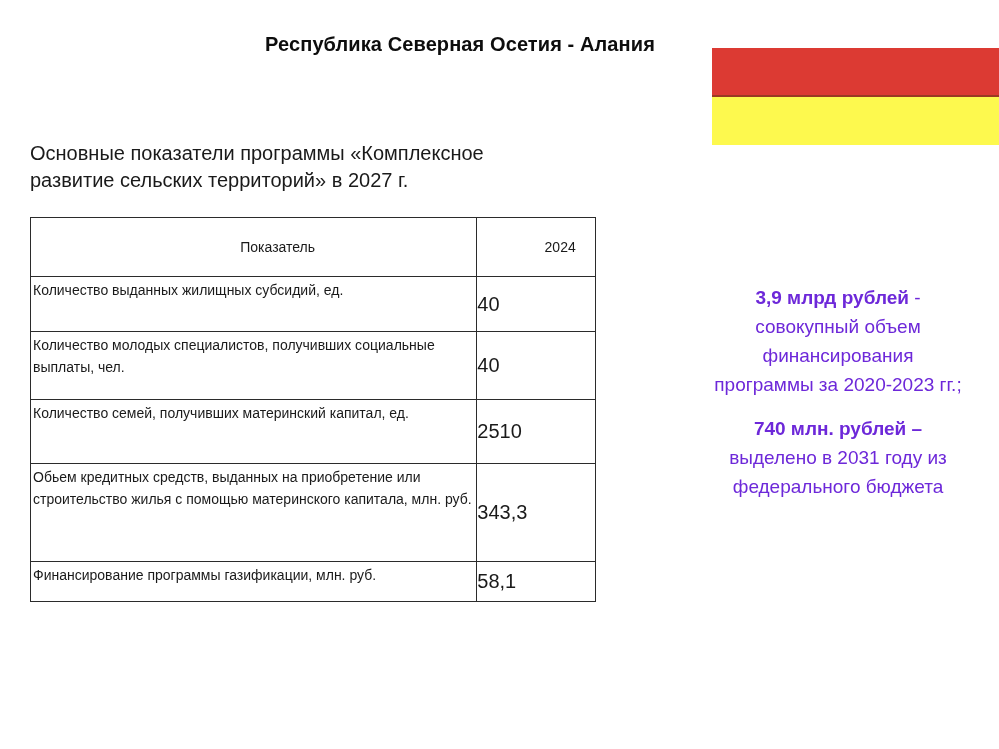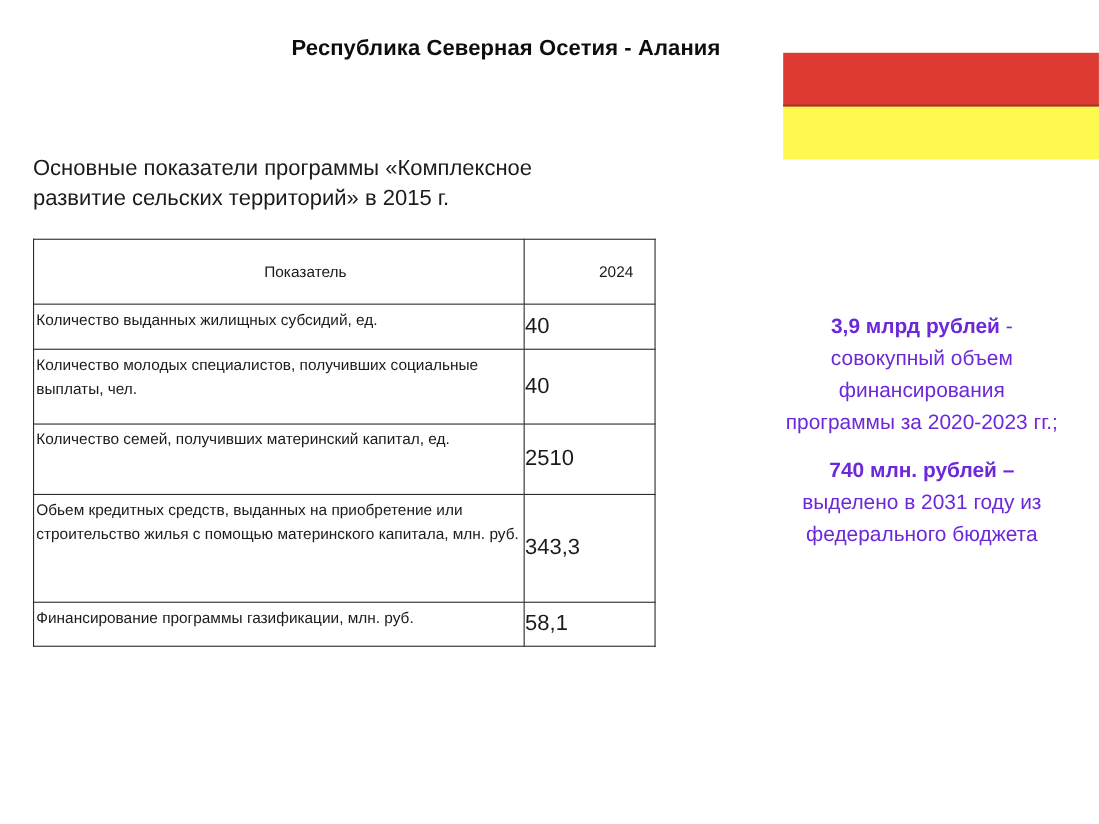--- a/index.html
+++ b/index.html
@@ -110,32 +110,32 @@
 
 <div class="main-title">Республика Северная Осетия - Алания</div>
 
 <div class="flag">
   <div class="flag-stripe flag-red"></div>
   <div class="flag-stripe flag-yellow"></div>
 </div>
 
 <div class="subtitle">
   <div>Основные показатели программы «Комплексное</div>
-  <div>развитие сельских территорий» в 2015 г.</div>
+  <div>развитие сельских территорий» в 2027 г.</div>
 </div>
 
 <table class="indicators">
   <thead>
     <tr>
       <th>Показатель</th>
       <th>2024</th>
     </tr>
   </thead>
   <tbody>
-    <tr style="height:41px;">
+    <tr style="height:55px;">
       <td class="label-cell">Количество выданных жилищных субсидий, ед.</td>
       <td class="value-cell">40</td>
     </tr>
     <tr style="height:68px;">
       <td class="label-cell">Количество молодых специалистов, получивших социальные выплаты, чел.</td>
       <td class="value-cell">40</td>
     </tr>
     <tr style="height:64px;">
       <td class="label-cell">Количество семей, получивших материнский капитал, ед.</td>
       <td class="value-cell">2510</td>

